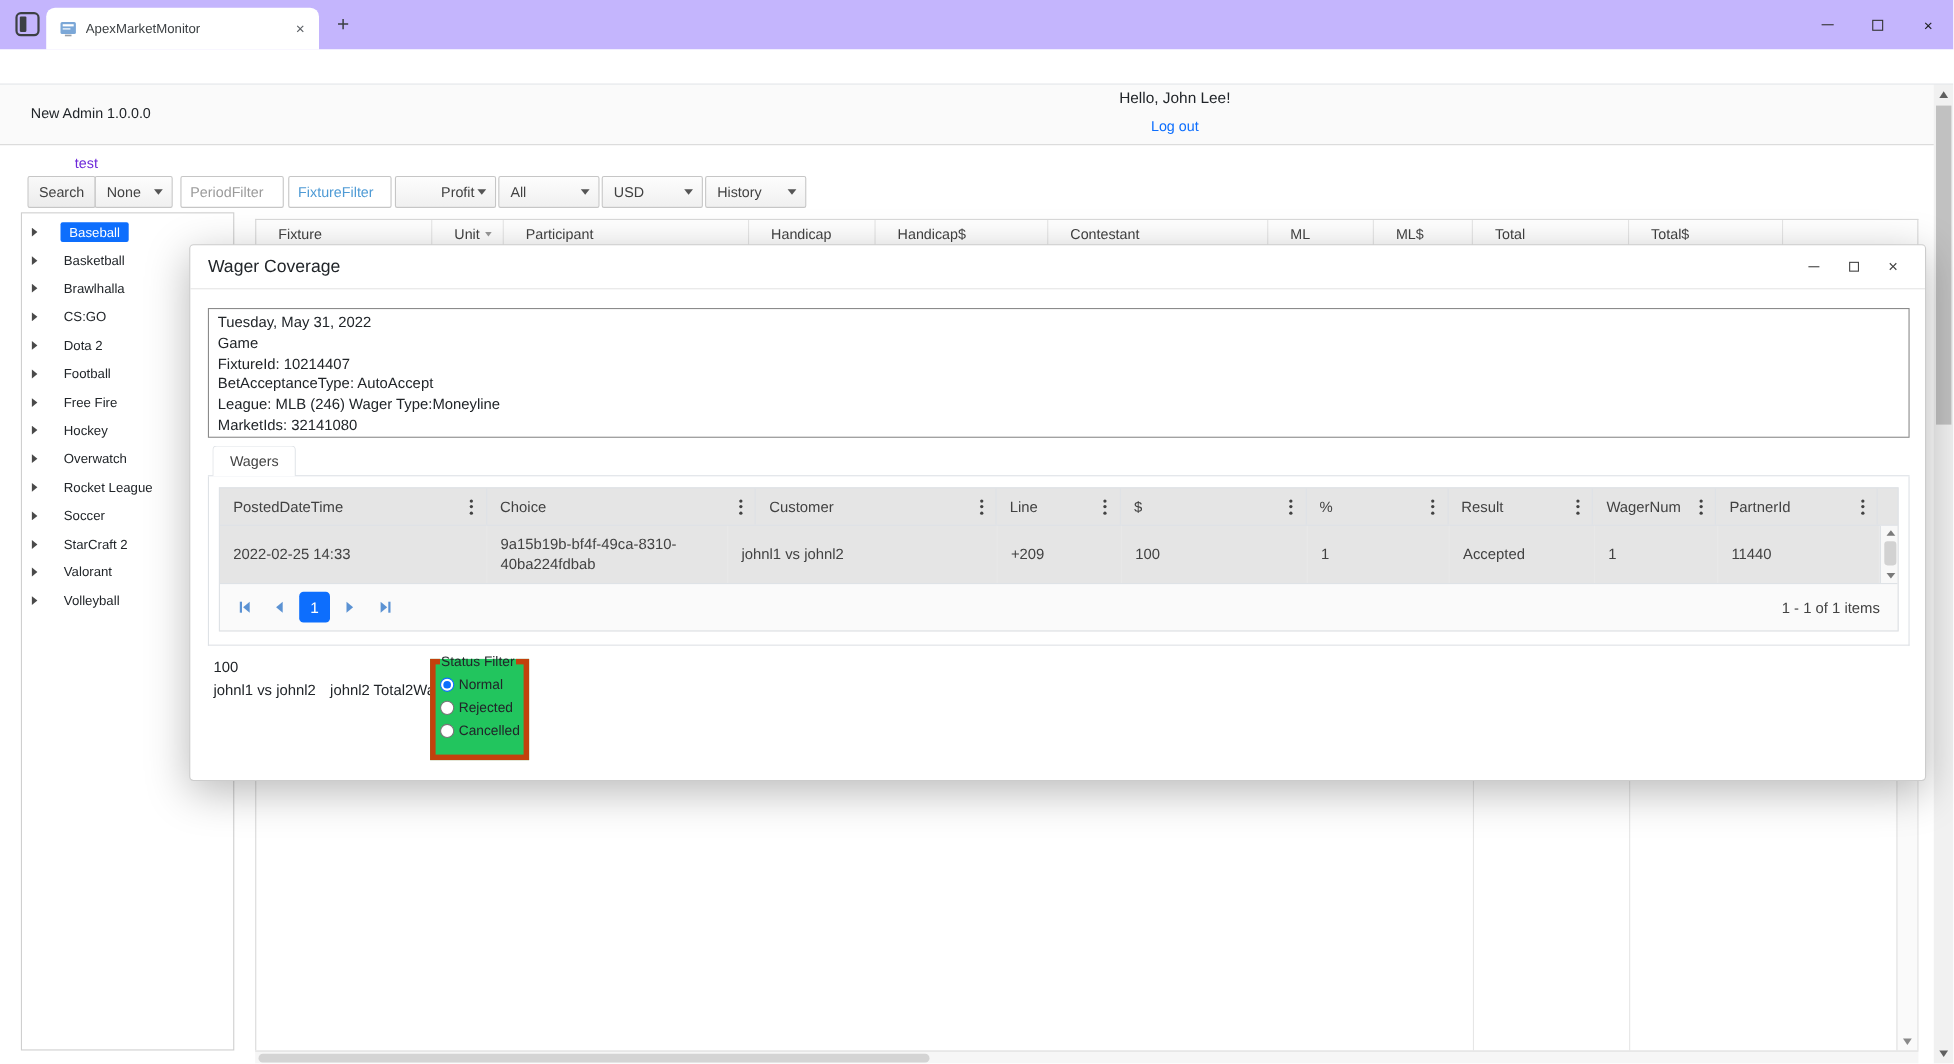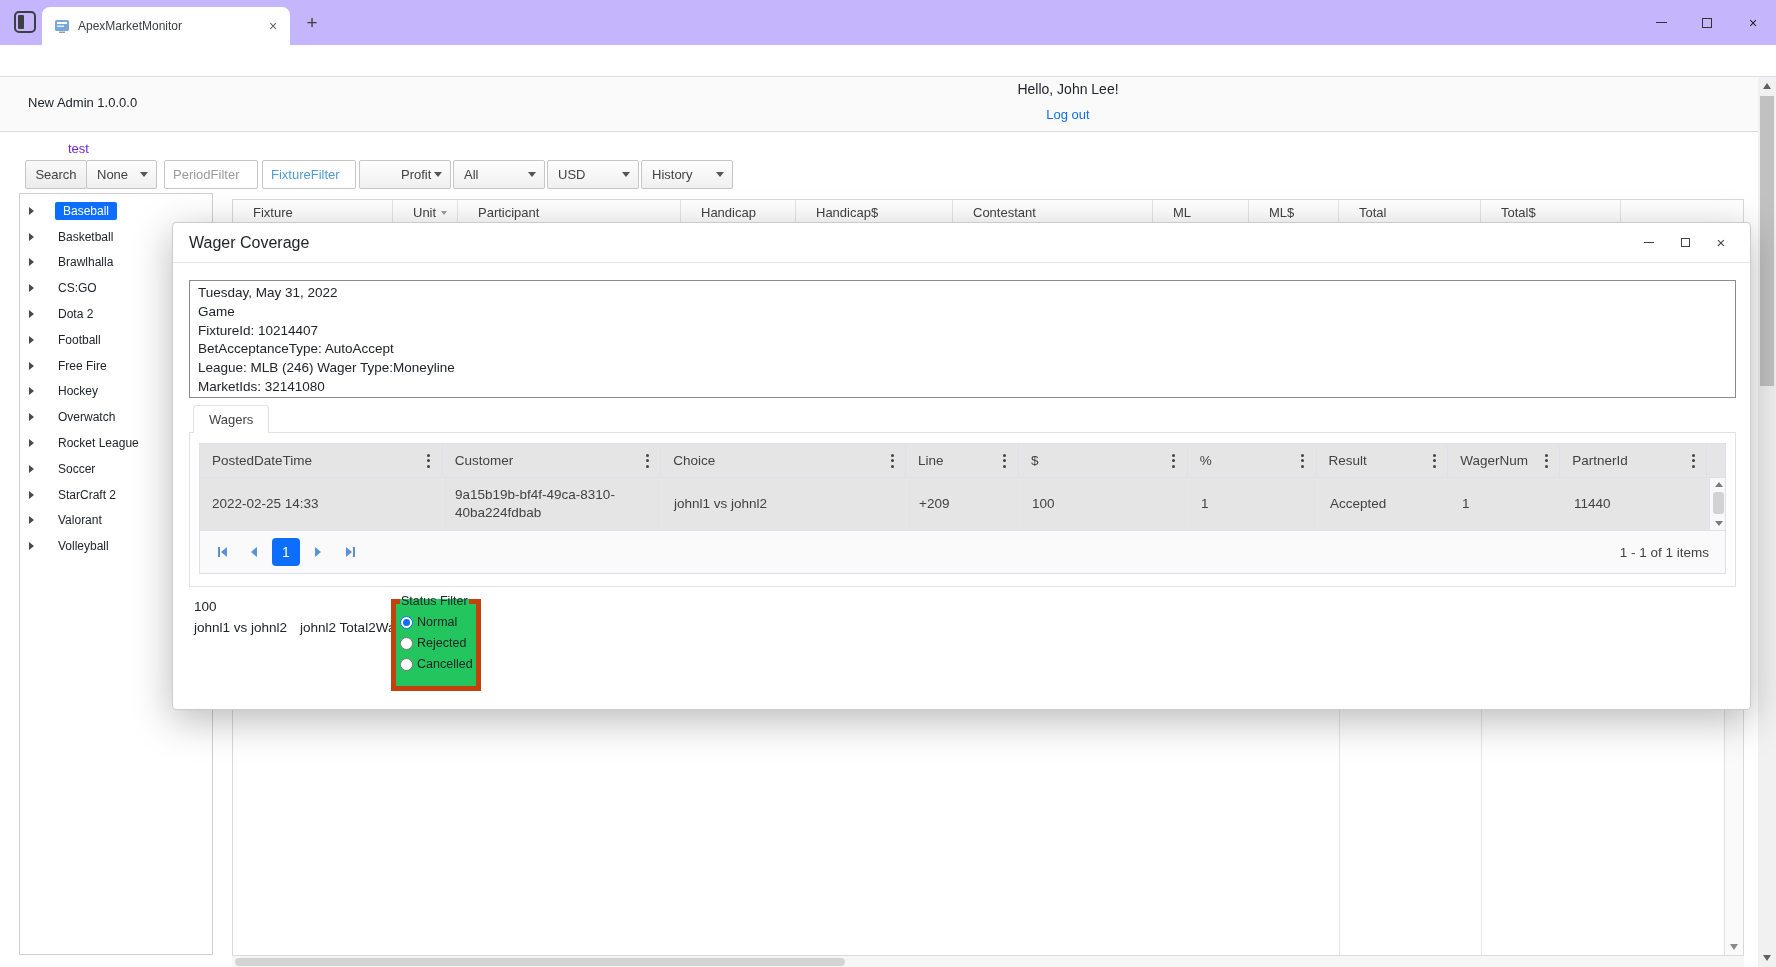--- a/index.html
+++ b/index.html
@@ -392,30 +392,30 @@
       <div class="grid">
         <div class="g-header">
           <div class="g-h gc1">
               <span>PostedDateTime</span>
               <span class="kebab">
                 <i></i>
                 <i></i>
                 <i></i>
               </span>
             </div>
+          <div class="g-h gc3">
+              <span>Choice</span>
+              <span class="kebab">
+                <i></i>
+                <i></i>
+                <i></i>
+              </span>
+            </div>
           <div class="g-h gc2">
               <span>Customer</span>
-              <span class="kebab">
-                <i></i>
-                <i></i>
-                <i></i>
-              </span>
-            </div>
-          <div class="g-h gc3">
-              <span>Choice</span>
               <span class="kebab">
                 <i></i>
                 <i></i>
                 <i></i>
               </span>
             </div>
           <div class="g-h gc4">
               <span>Line</span>
               <span class="kebab">
                 <i></i>

